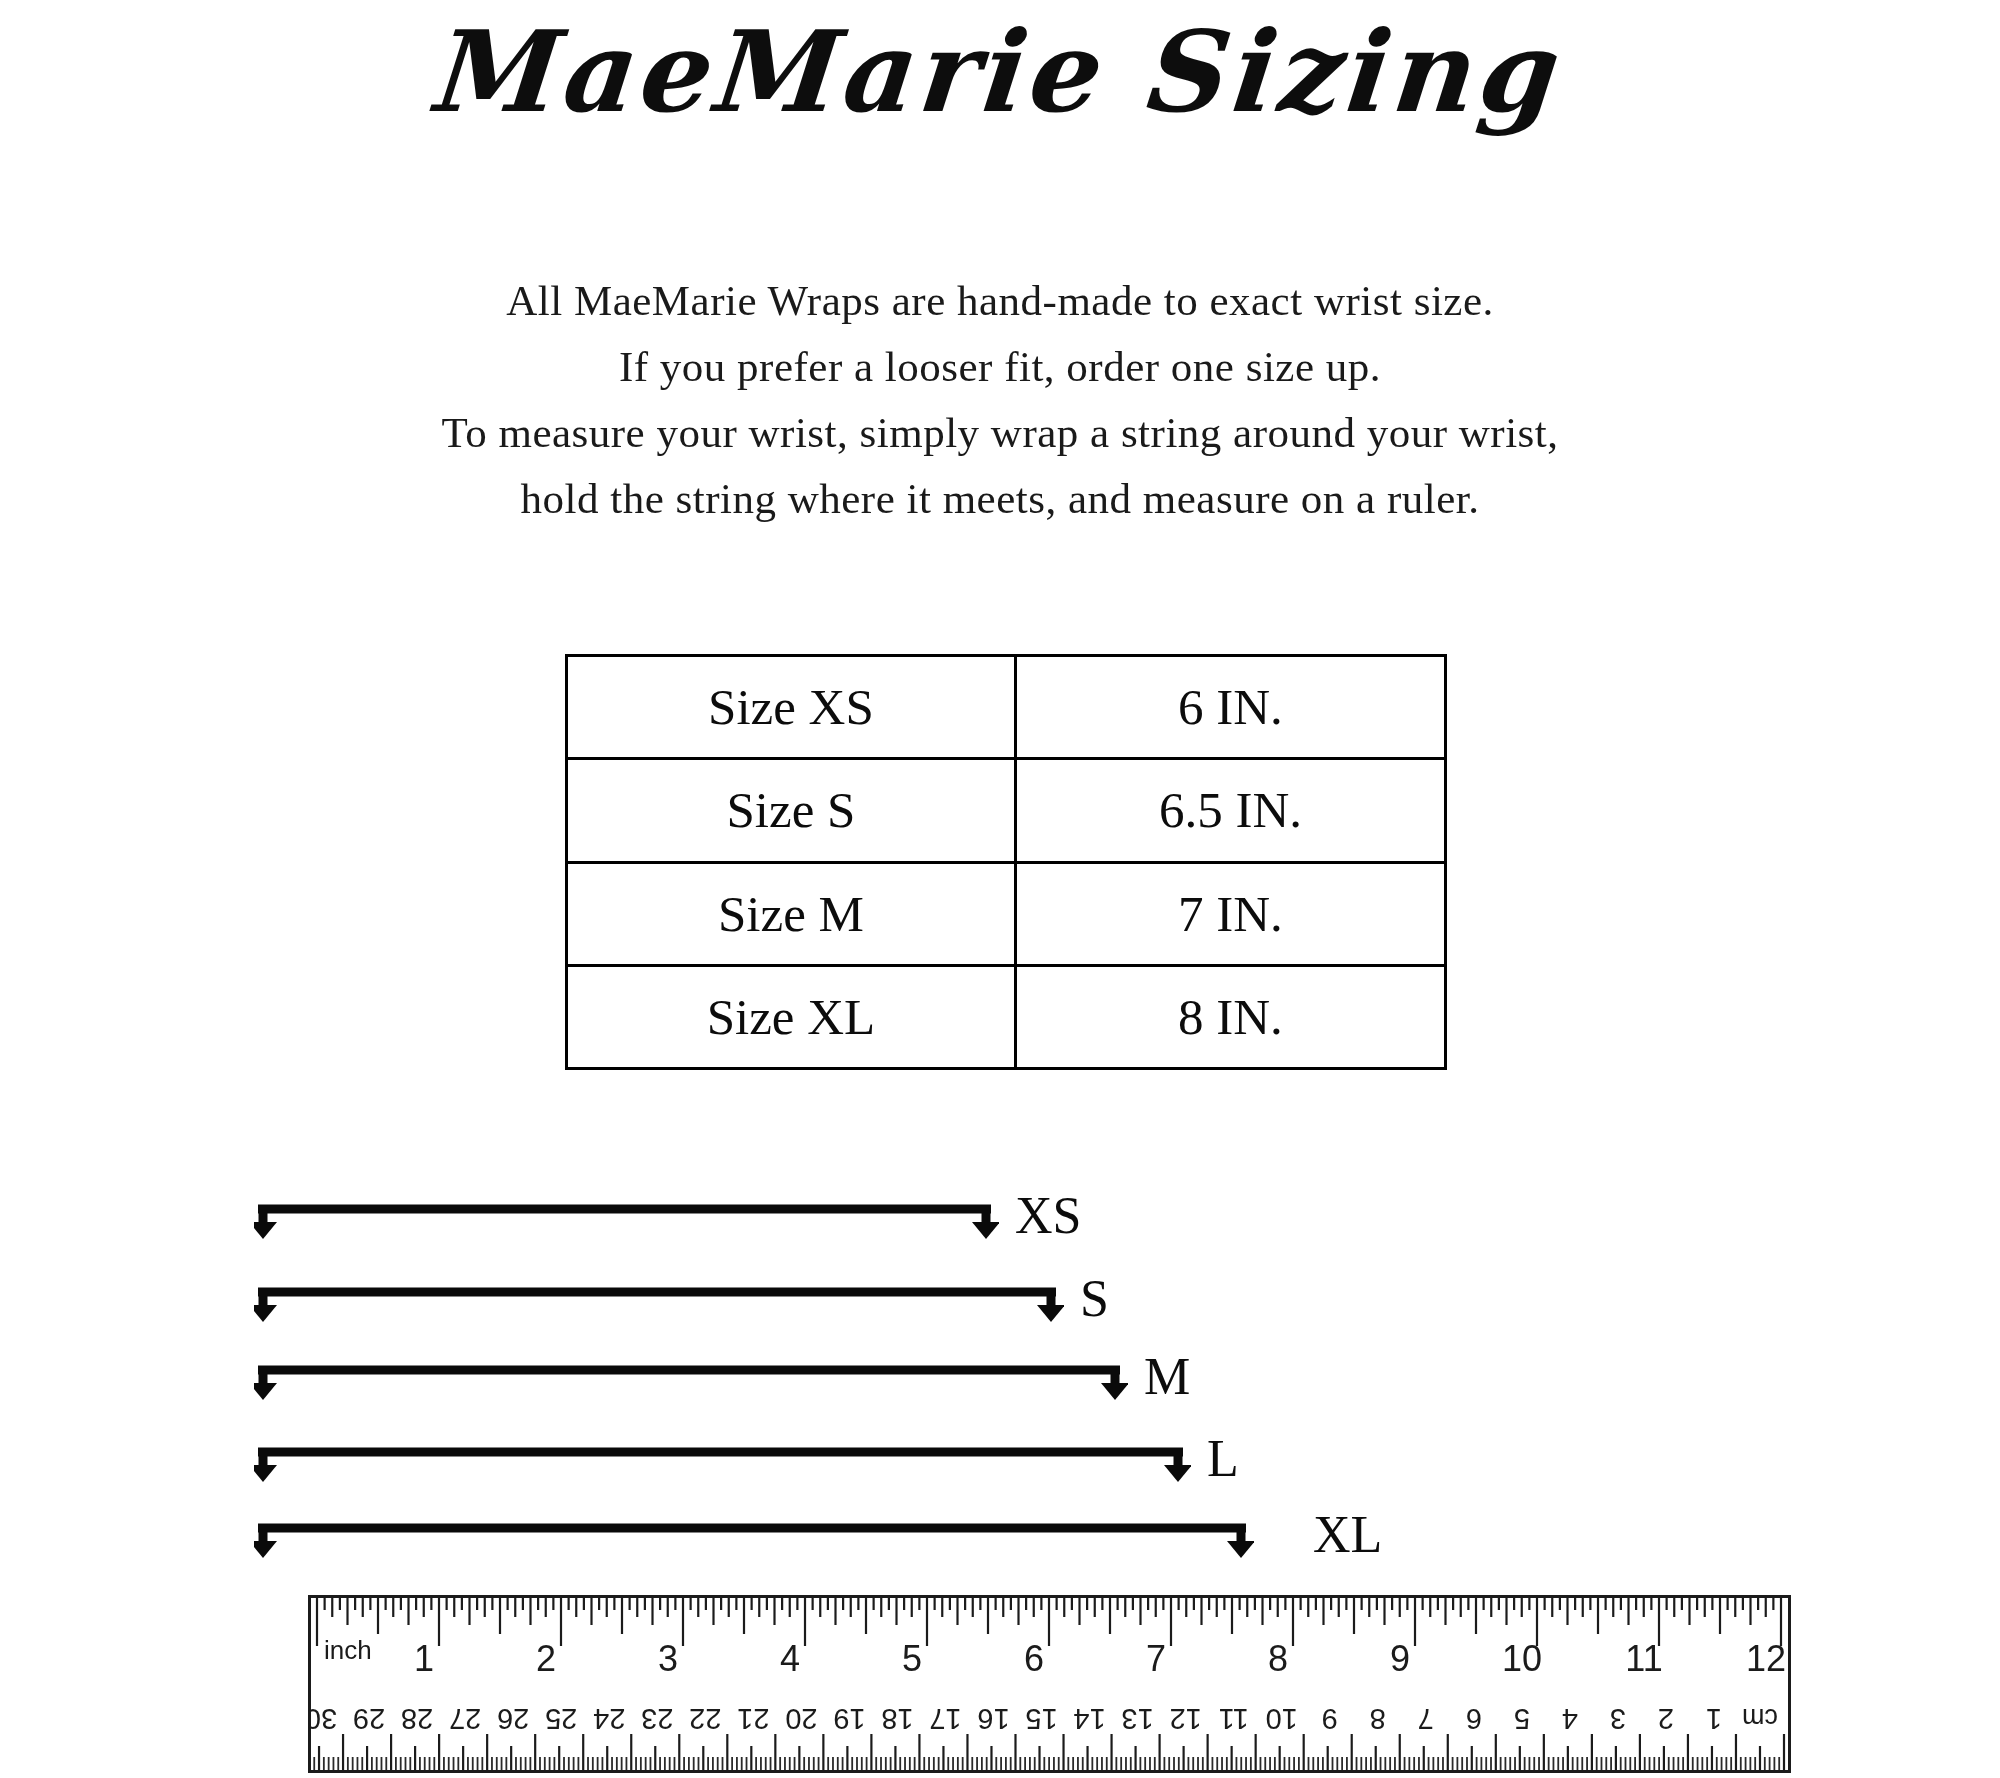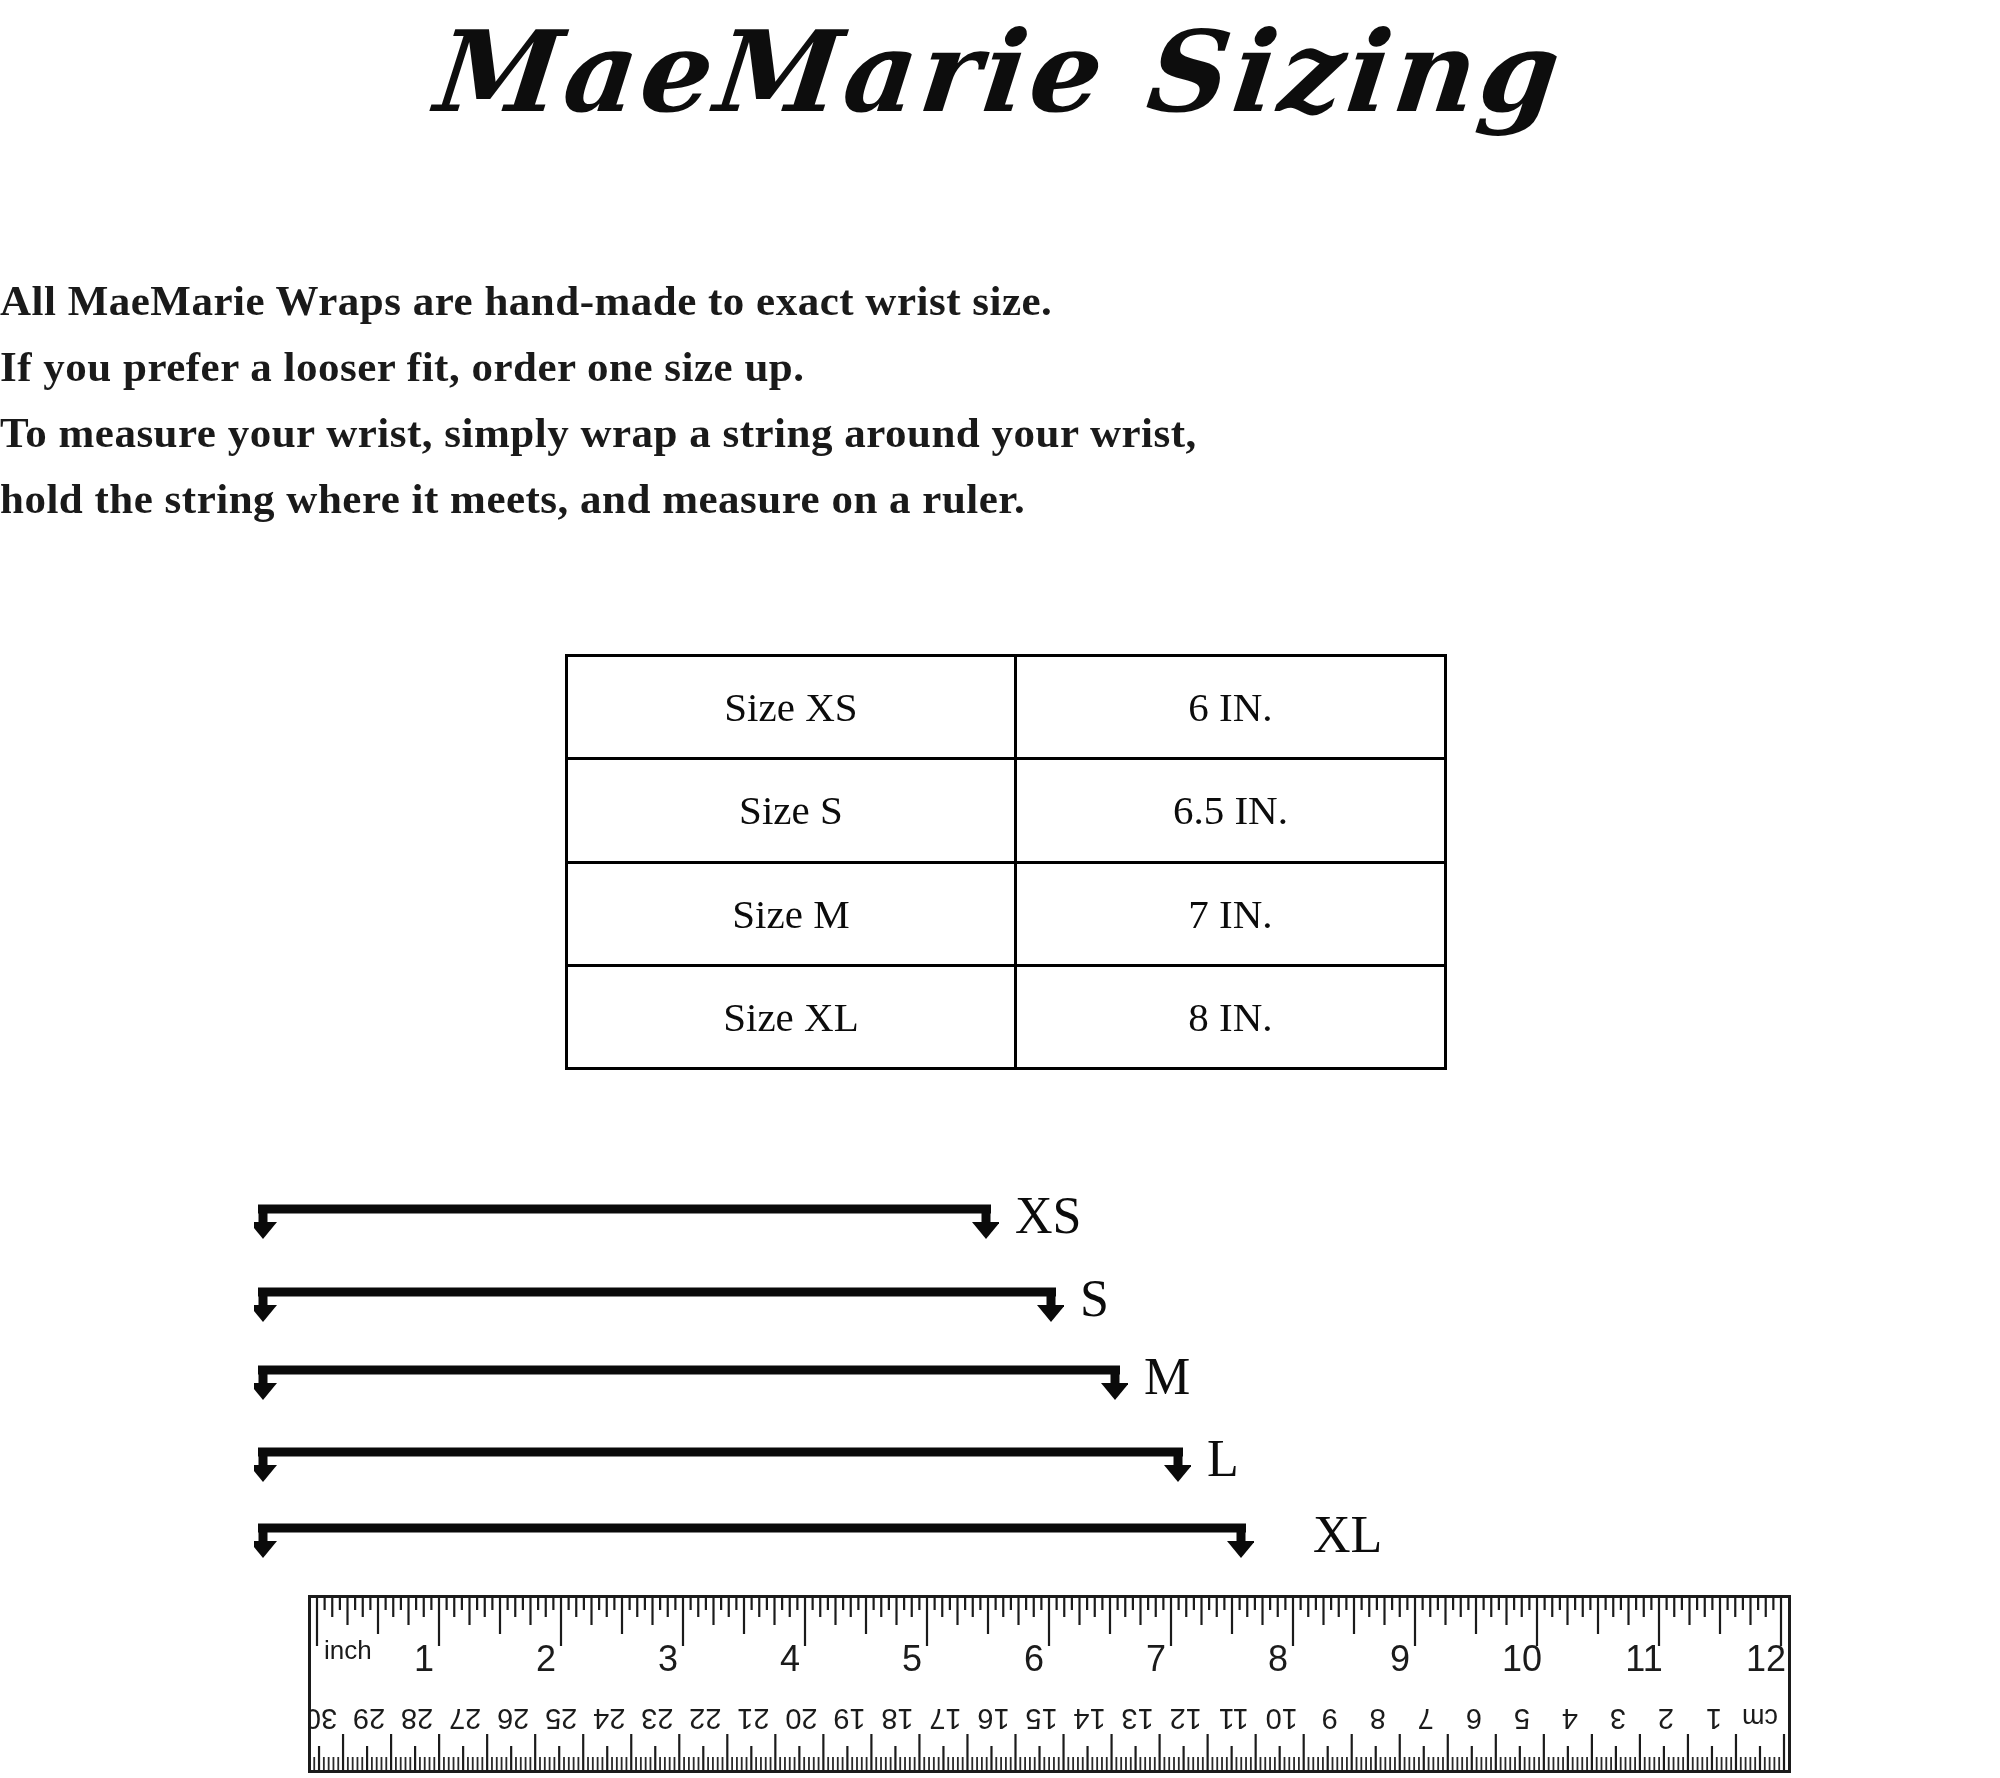--- a/index.html
+++ b/index.html
@@ -18,37 +18,37 @@
     font-family:"DejaVu Serif", serif;
     font-style:italic;font-weight:600;
     font-size:112px;letter-spacing:4px;
     transform:skewX(-7deg);
     color:#0d0d0d;
     white-space:nowrap;
   }
   
   .intro{
     position:absolute;top:268px;left:0;width:2000px;
+    text-align:center;
     font-size:43px;line-height:66px;
     color:#1a1a1a;
     letter-spacing:0.5px;
-    font-weight:bold;
   }
   .intro p{margin:0;}
   
   table.size-table{
     position:absolute;left:565px;top:654px;
     width:882px;height:416px;
     border-collapse:collapse;
     table-layout:fixed;
   }
   table.size-table td{
     border:3px solid #000;
     text-align:center;vertical-align:middle;
-    font-size:41px;color:#0c0c0c;
+    font-size:51px;color:#0c0c0c;
     height:83px;
   }
   table.size-table td.col-size{width:50.5%;}
   
   .arrows{position:absolute;left:0;top:0;width:2000px;height:0;}
   .arrow-row{position:absolute;left:254px;height:40px;}
   .arrow-row svg{display:block;}
   .arrow-label{
     position:absolute;top:-13px;
     font-size:52px;line-height:1;color:#0c0c0c;

